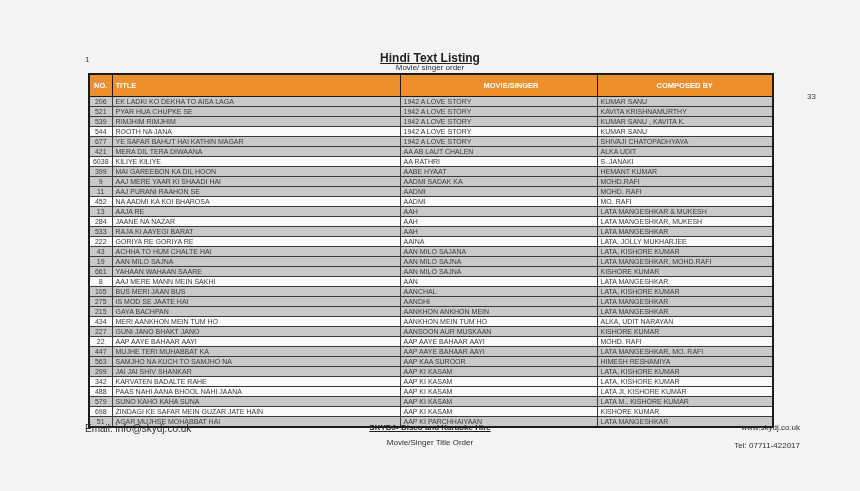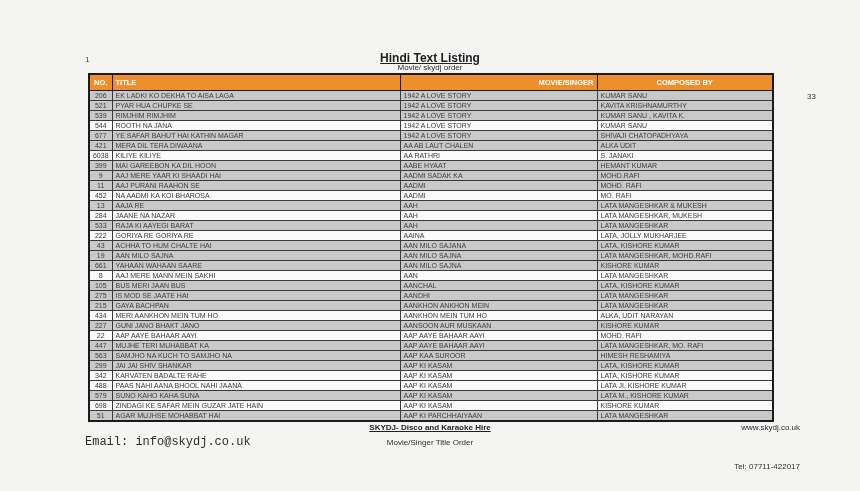--- a/index.html
+++ b/index.html
@@ -37,71 +37,71 @@
   col.c-no    { width: 23px;  }
   col.c-title { width: 288px; }
   col.c-movie { width: 197px; }
   col.c-comp  { width: 176px; }
 
   thead th {
     background: var(--header-bg, #ee8f2e);
     color: #ffffff;
     font-size: 7.5px;
     font-weight: bold;
-    height: 16px;
+    height: 22px;
     border: 1px solid #1b1b1b;
     padding: 0 3px;
     white-space: nowrap; overflow: hidden;
   }
   thead th.h-no    { text-align: center; padding: 0 1px; }
   thead th.h-title { text-align: left; margin-left: 32px; }
-  thead th.h-movie { text-align: right; padding-left: 28px; }
+  thead th.h-movie { text-align: center; padding-left: 28px; }
   thead th.h-comp  { text-align: center; }
 
   tbody td {
     height: 10px;
     font-size: 7px;
     line-height: 9px;
     color: #3c3c3c;
     border: 1px solid #3a3a3a;
     padding: 0 3px;
     white-space: nowrap; overflow: hidden;
   }
   tbody td.c-no { text-align: center; padding: 0 1px; }
   tbody tr.shaded td { background: var(--row-shaded, #c9c9c9); }
   tbody tr.plain  td { background: var(--row-plain, #fafafa); }
 
   
   .footer-email {
-    position: absolute; left: 85px; top: 435px; font-size: 12px; color: #2e2e2e; font-family: Liberation Mono, monospace;
+    position: absolute; left: 85px; top: 423px; font-size: 10px; color: #2e2e2e;
   }
   .footer-center-title {
     position: absolute; left: 0; right: 0; top: 423px;
     text-align: center; font-size: 8px; font-weight: bold;
     text-decoration: underline; color: #1f1f1f;
   }
   .footer-center-subtitle {
     position: absolute; left: 0; right: 0; top: 438px;
     text-align: center; font-size: 8px; color: #2e2e2e;
   }
   .footer-website {
     position: absolute; right: 60px; top: 423px; font-size: 8px; color: #2e2e2e; text-align: right;
   }
   .footer-tel {
-    position: absolute; right: 60px; top: 462px; font-size: 8px; color: #2e2e2e; text-align: left;
+    position: absolute; right: 60px; top: 441px; font-size: 8px; color: #2e2e2e; text-align: left;
   }
 </style>
 </head>
 <body>
 
 <div class="sheet">
 
   <div class="pageno-left">1</div>
   <div class="doc-title">Hindi Text Listing</div>
-  <div class="doc-subtitle">Movie/ skydj order</div>
+  <div class="doc-subtitle">Movie/ singer order</div>
   <div class="pageno-right">33</div>
 
   <table class="listing">
     <colgroup>
       <col class="c-no">
         <col class="c-title">
         <col class="c-movie">
         <col class="c-comp">
     </colgroup>
     <thead>

